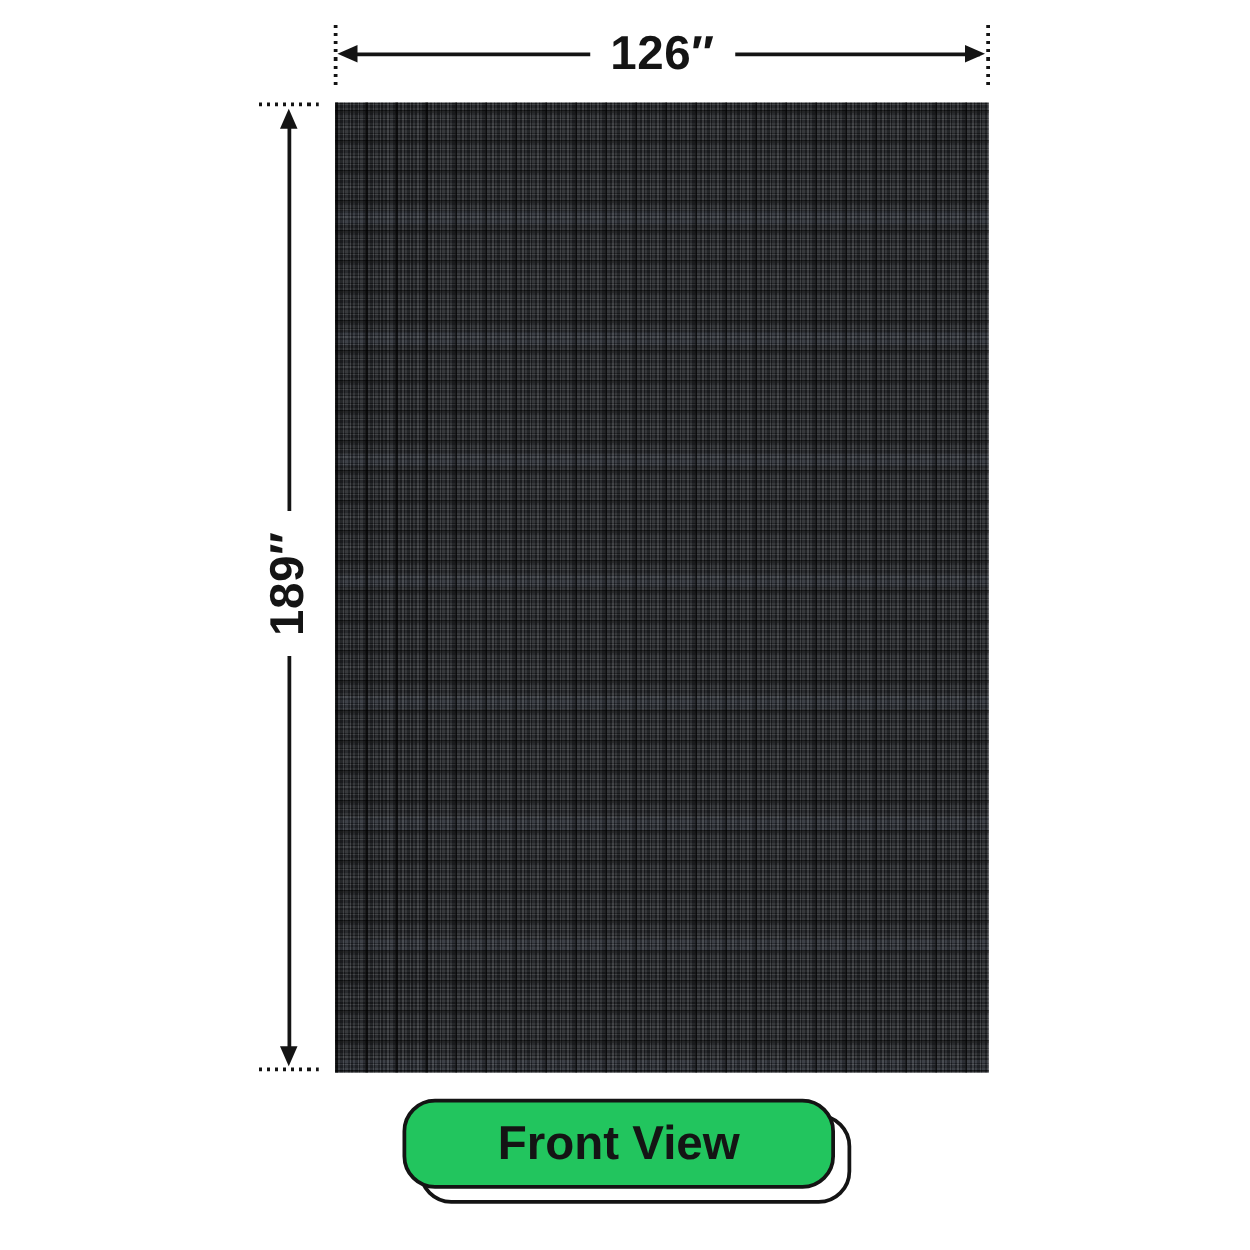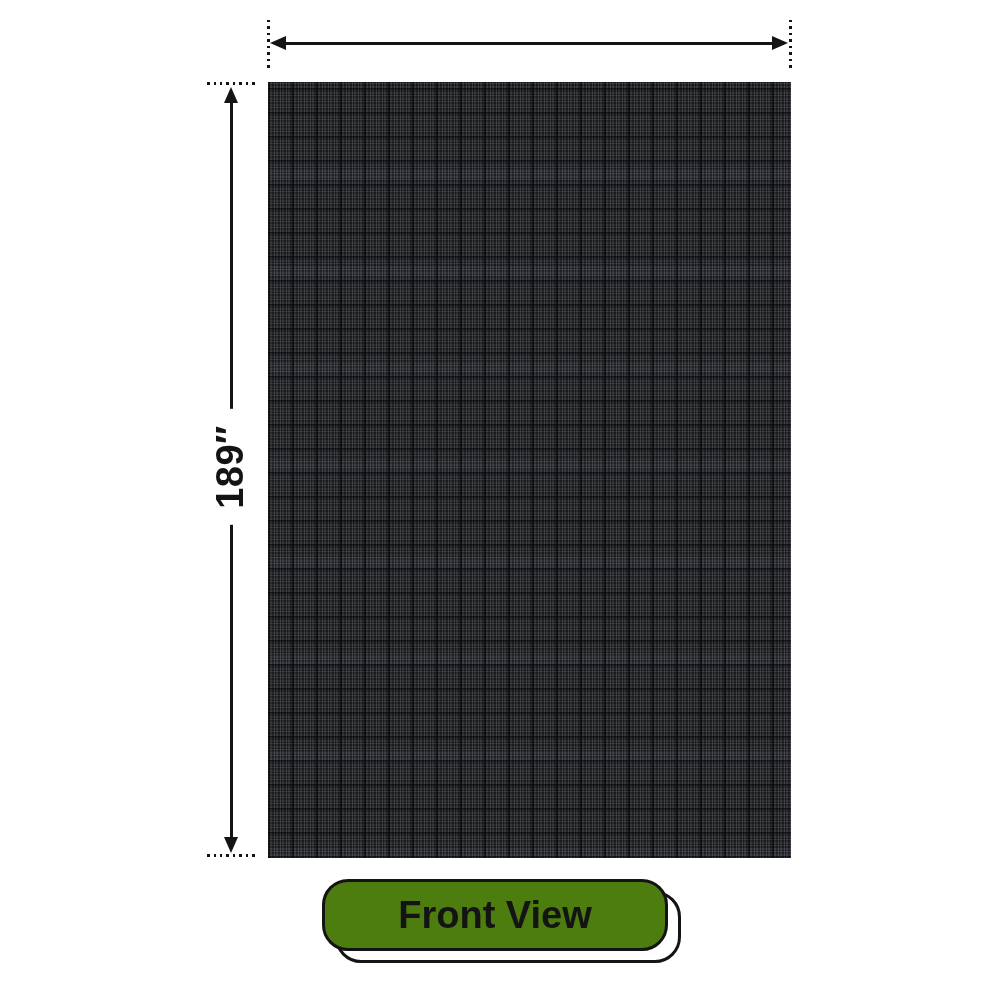--- a/index.html
+++ b/index.html
@@ -119,21 +119,21 @@
     background: #ffffff;
     border: 3px solid #141414;
     border-radius: 26px;
   }
   .badge-front {
     position: absolute;
     left: 322px;
     top: 879px;
     width: 340px;
     height: 66px;
-    background: #4d7c0f;
+    background: #22c55e;
     border: 3px solid #141414;
     border-radius: 26px;
     display: flex;
     align-items: center;
     justify-content: center;
   }
   .badge-text {
     font-weight: 700;
     font-size: 38px;
     color: #141414;
@@ -145,20 +145,21 @@
 
 <div class="stage">
 
   <div class="panel"></div>
 
   <div class="dotted-v ext-width-left"></div>
   <div class="dotted-v ext-width-right"></div>
   <div class="solid-h width-line"></div>
   <div class="arrowhead ah-left"></div>
   <div class="arrowhead ah-right"></div>
+  <div class="dim-label width-label">126″</div>
 
   <div class="dotted-h ext-height-top"></div>
   <div class="dotted-h ext-height-bottom"></div>
   <div class="solid-v height-line"></div>
   <div class="arrowhead ah-up"></div>
   <div class="arrowhead ah-down"></div>
   <div class="dim-label height-label">189″</div>
 
   <div class="badge-back"></div>
   <div class="badge-front">

